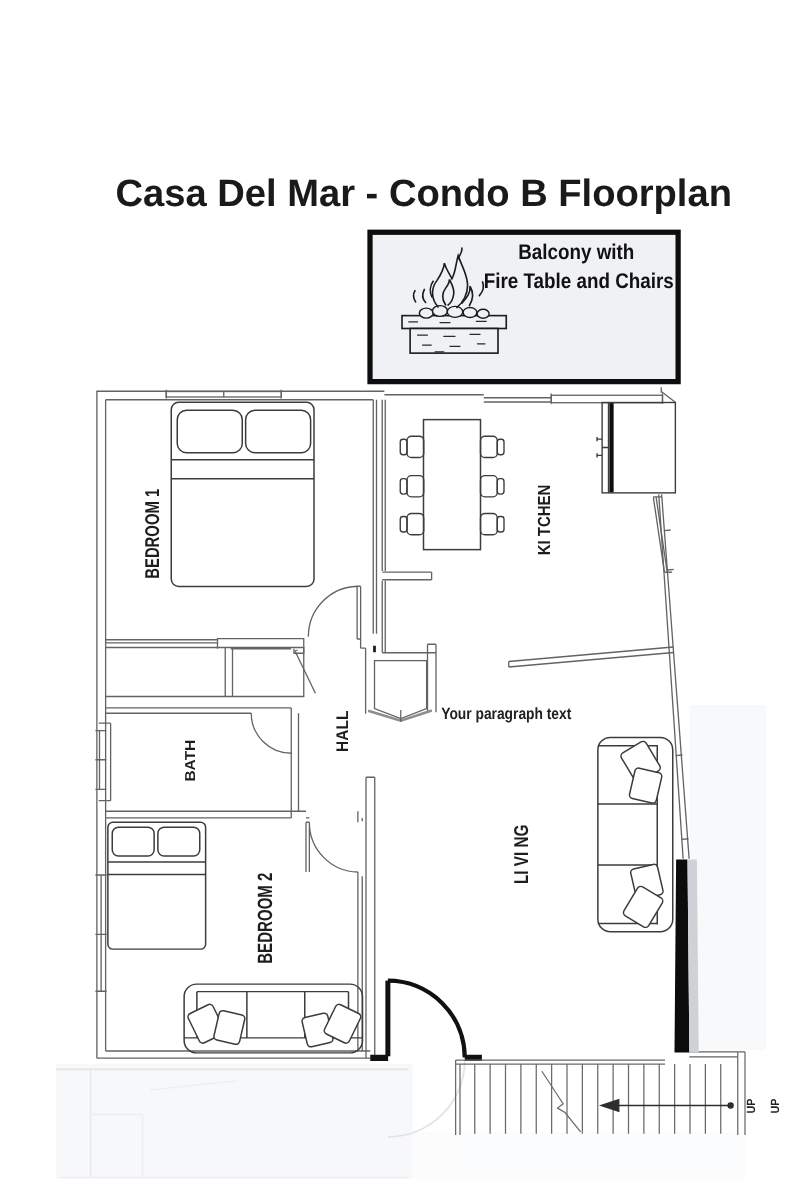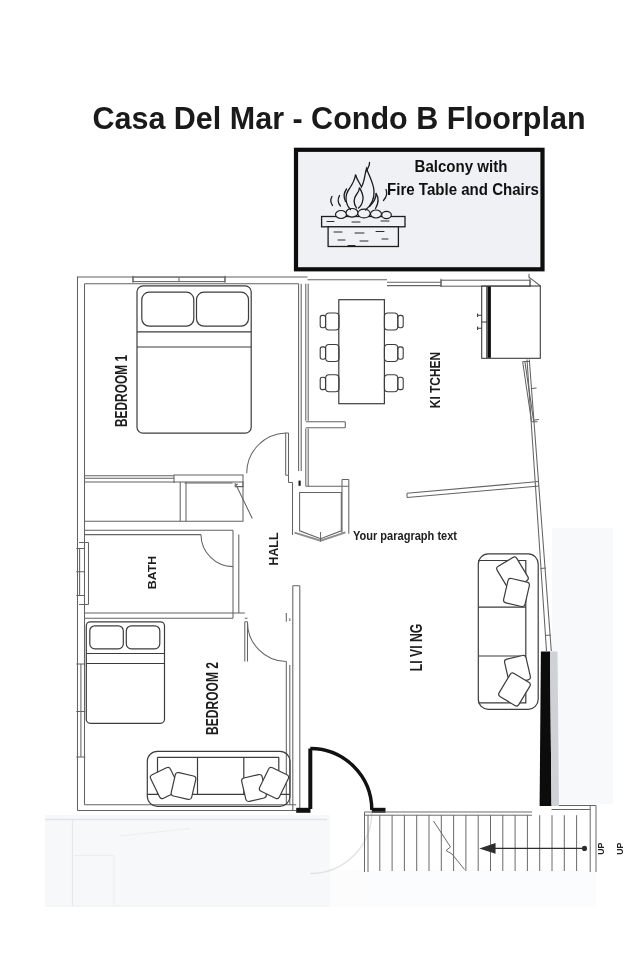--- a/index.html
+++ b/index.html
@@ -1,17 +1,17 @@
 <!DOCTYPE html>
 <html><head>
 <meta charset="utf-8">
 <style>
   html,body{margin:0;padding:0;background:#ffffff;}
   .page{position:relative;width:640px;height:920px;background:#ffffff;overflow:hidden;
-        font-family:"Liberation Sans", sans-serif;}
+        font-family:"Liberation Sans", sans-serif;margin-top:36px;}
   svg{position:absolute;left:0;top:0;}
   text{font-family:"Liberation Sans", sans-serif;}
 </style>
 </head>
 <body>
 <div class="page">
 <svg width="640" height="960" viewBox="0 0 640 960">
 
 <g>
   <rect x="45" y="815" width="285" height="92" fill="#f7f8f9"></rect>

